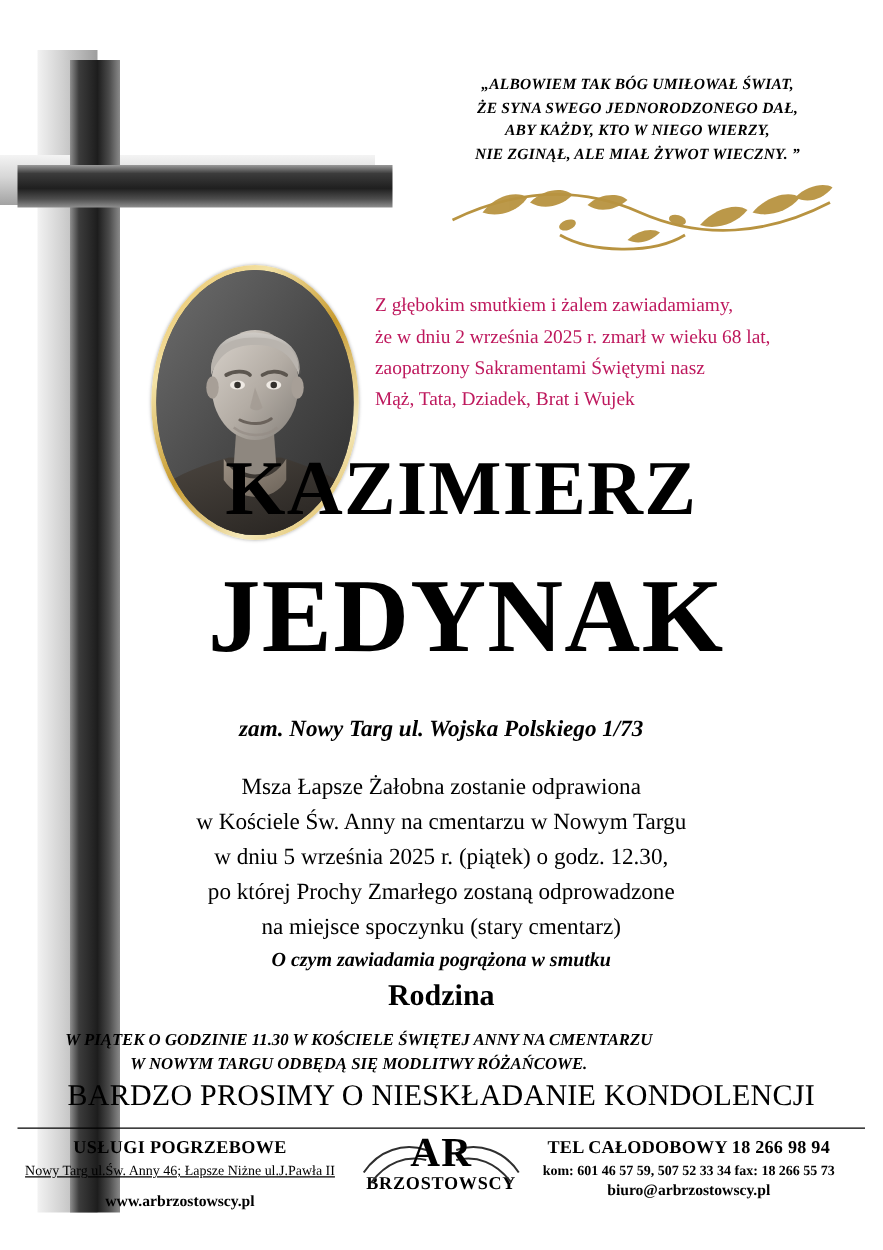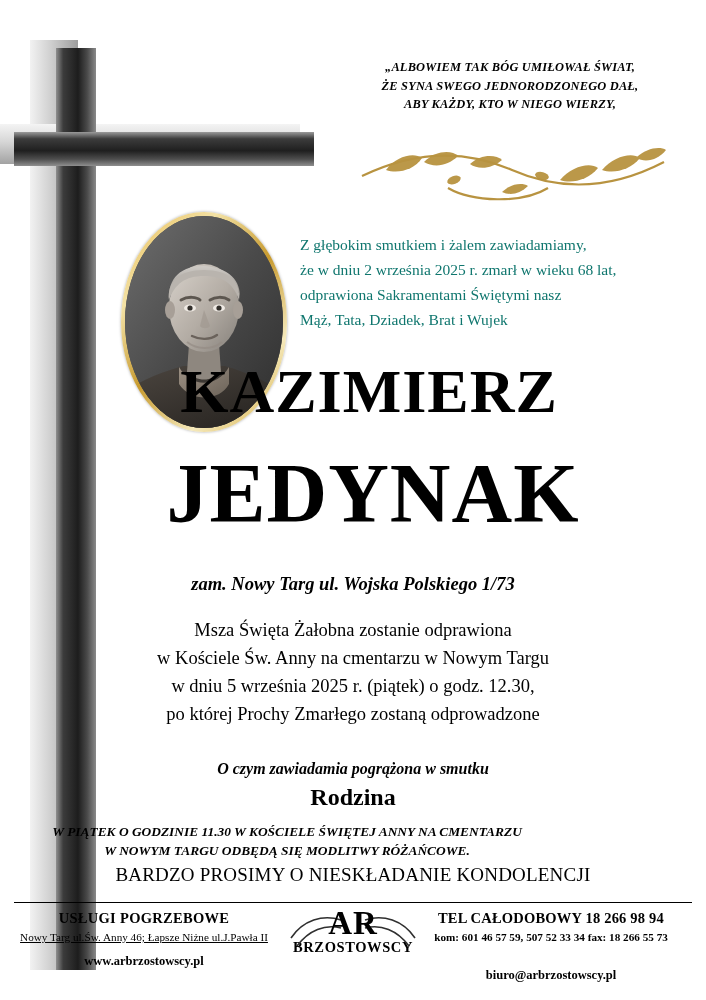--- a/index.html
+++ b/index.html
@@ -81,21 +81,21 @@
   }
 
   
   .announce {
     position: absolute;
     left: 300px;
     top: 232px;
     width: 390px;
     font-size: 15.5px;
     line-height: 1.62;
-    color: #0f766e;
+    color: #be185d;
   }
   .announce .line { display: block; white-space: nowrap; }
 
   
   .given-name {
     position: absolute;
     left: 0;
     top: 360px;
     width: 706px;
     text-align: center;
@@ -174,21 +174,21 @@
     line-height: 1.42;
   }
   .rosary .line { display: block; }
 
   .condolences {
     position: absolute;
     left: 0;
     top: 864px;
     width: 706px;
     text-align: center;
-    font-size: 19px;
+    font-size: 24px;
     letter-spacing: 0.2px;
   }
 
   
   .footer-rule {
     position: absolute;
     left: 14px;
     top: 902px;
     width: 678px;
     height: 1px;
@@ -237,21 +237,21 @@
     letter-spacing: 0.2px;
   }
   .footer-right .sub {
     font-size: 11.2px;
     margin-top: 4px;
     font-weight: bold;
   }
   .footer-right .mail {
     font-size: 12.5px;
     font-weight: 700;
-    margin-top: 25px;
+    margin-top: 2px;
   }
   .logo {
     position: absolute;
     left: 283px;
     top: 0px;
     width: 140px;
     text-align: center;
   }
   .logo .ar {
     font-size: 33px;
@@ -311,20 +311,21 @@
     <rect x="0" y="124" width="300" height="40" fill="url(#gradHL)"></rect>
 
     <rect x="56" y="48" width="40" height="922" fill="url(#gradV)"></rect>
     <rect x="14" y="132" width="300" height="34" fill="url(#gradH)"></rect>
   </svg>
 
   <div class="scripture">
     <span class="line">„ALBOWIEM TAK BÓG UMIŁOWAŁ ŚWIAT,</span>
     <span class="line">ŻE SYNA SWEGO JEDNORODZONEGO DAŁ,</span>
     <span class="line">ABY KAŻDY, KTO W NIEGO WIERZY,</span>
+    <span class="line">NIE ZGINĄŁ, ALE MIAŁ ŻYWOT WIECZNY. ”</span>
   </div>
 
   <svg class="ornament" viewBox="0 0 320 64">
     <g fill="none" stroke="#b89340" stroke-width="2.2">
       <path d="M10 36 C 60 12, 110 8, 160 30 C 210 52, 262 48, 312 22"></path>
       <path d="M96 48 C 120 62, 170 64, 196 48"></path>
     </g>
     <g fill="#b89340" opacity="0.95">
       <path d="M34 30 C 44 16, 62 12, 70 18 C 62 30, 46 34, 34 30 Z"></path>
       <path d="M72 22 C 84 10, 100 10, 106 16 C 96 26, 82 28, 72 22 Z"></path>
@@ -395,33 +396,34 @@
         <path d="M67 120 C 75 124, 85 124, 92 119" stroke="#6a625b" stroke-width="2.4" fill="none" stroke-linecap="round"></path>
 
         <path d="M62 126 C 72 134, 88 134, 97 126" stroke="#948c84" stroke-width="2" fill="none" opacity="0.7"></path>
       </svg>
     </div>
   </div>
 
   <div class="announce">
     <span class="line">Z głębokim smutkiem i żalem zawiadamiamy,</span>
     <span class="line">że w dniu 2 września 2025 r. zmarł w wieku 68 lat,</span>
-    <span class="line">odprawiona Sakramentami Świętymi nasz</span>
+    <span class="line">zaopatrzony Sakramentami Świętymi nasz</span>
     <span class="line">Mąż, Tata, Dziadek, Brat i Wujek</span>
   </div>
 
   <div class="given-name">KAZIMIERZ</div>
   <div class="surname">JEDYNAK</div>
   <div class="address">zam. Nowy Targ ul. Wojska Polskiego 1/73</div>
 
   <div class="mass">
-    <span class="line">Msza Święta Żałobna zostanie odprawiona</span>
+    <span class="line">Msza Łapsze Żałobna zostanie odprawiona</span>
     <span class="line">w Kościele Św. Anny na cmentarzu w Nowym Targu</span>
     <span class="line">w dniu 5 września 2025 r. (piątek) o godz. 12.30,</span>
     <span class="line">po której Prochy Zmarłego zostaną odprowadzone</span>
+    <span class="line">na miejsce spoczynku (stary cmentarz)</span>
   </div>
 
   <div class="family-intro">O czym zawiadamia pogrążona w smutku</div>
   <div class="family-name">Rodzina</div>
 
   <div class="rosary">
     <span class="line">W PIĄTEK O GODZINIE 11.30 W KOŚCIELE ŚWIĘTEJ ANNY NA CMENTARZU</span>
     <span class="line">W NOWYM TARGU ODBĘDĄ SIĘ MODLITWY RÓŻAŃCOWE.</span>
   </div>
 

